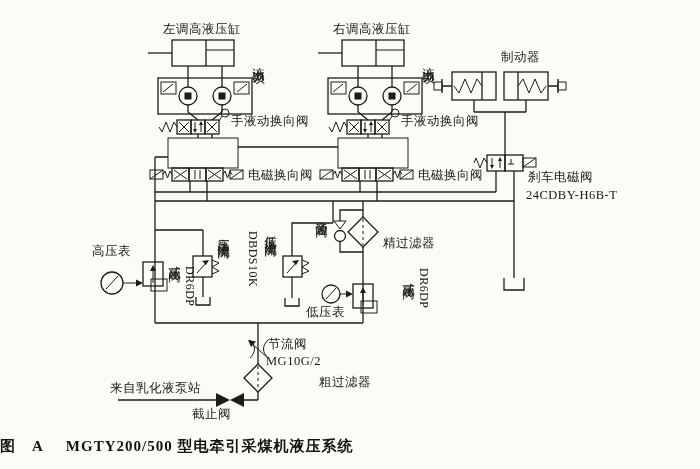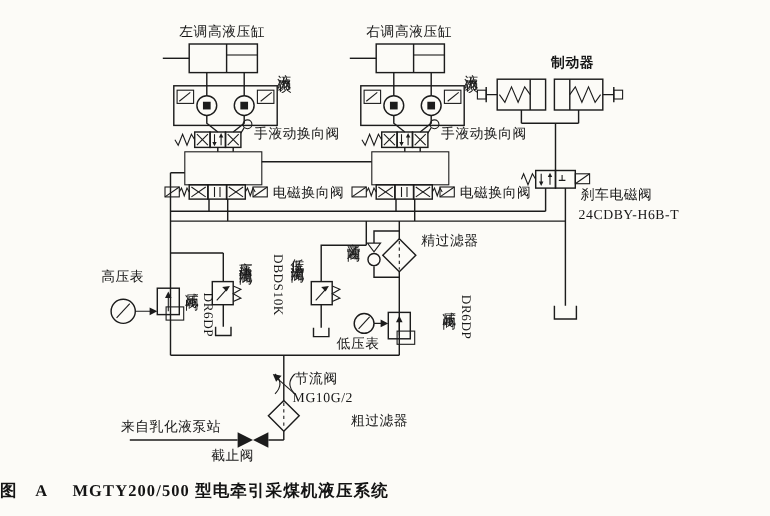--- a/index.html
+++ b/index.html
@@ -288,26 +288,26 @@
 
   <div class="lbl v" style="left:250px;top:57px;font-size:13px;">液力锁</div>
   <div class="lbl v" style="left:420px;top:57px;font-size:13px;">液力锁</div>
 
   <div class="lbl" style="left:231px;top:114px;">手液动换向阀</div>
   <div class="lbl" style="left:401px;top:114px;">手液动换向阀</div>
 
   <div class="lbl" style="left:248px;top:168px;">电磁换向阀</div>
   <div class="lbl" style="left:418px;top:168px;">电磁换向阀</div>
 
-  <div class="lbl" style="left:501px;top:50px;font-weight:bold;">制动器</div>
+  <div class="lbl" style="left:501px;top:50px;">制动器</div>
   <div class="lbl" style="left:528px;top:170px;">刹车电磁阀</div>
   <div class="lbl" style="left:526px;top:188px;">24CDBY-H6B-T</div>
 
   <div class="lbl v" style="left:314px;top:211px;">旁通阀</div>
-  <div class="lbl" style="left:383px;top:212px;">精过滤器</div>
+  <div class="lbl" style="left:383px;top:236px;">精过滤器</div>
 
   <div class="lbl" style="left:92px;top:244px;">高压表</div>
   <div class="lbl v" style="left:167px;top:256px;">减压阀</div>
   <div class="lbl r" style="left:182px;top:266px;">DR6DP</div>
 
   <div class="lbl v" style="left:216px;top:228px;">高压溢流阀</div>
   <div class="lbl r" style="left:245px;top:231px;">DBDS10K</div>
   <div class="lbl v" style="left:263px;top:226px;">低压溢流阀</div>
 
   <div class="lbl" style="left:306px;top:305px;">低压表</div>

